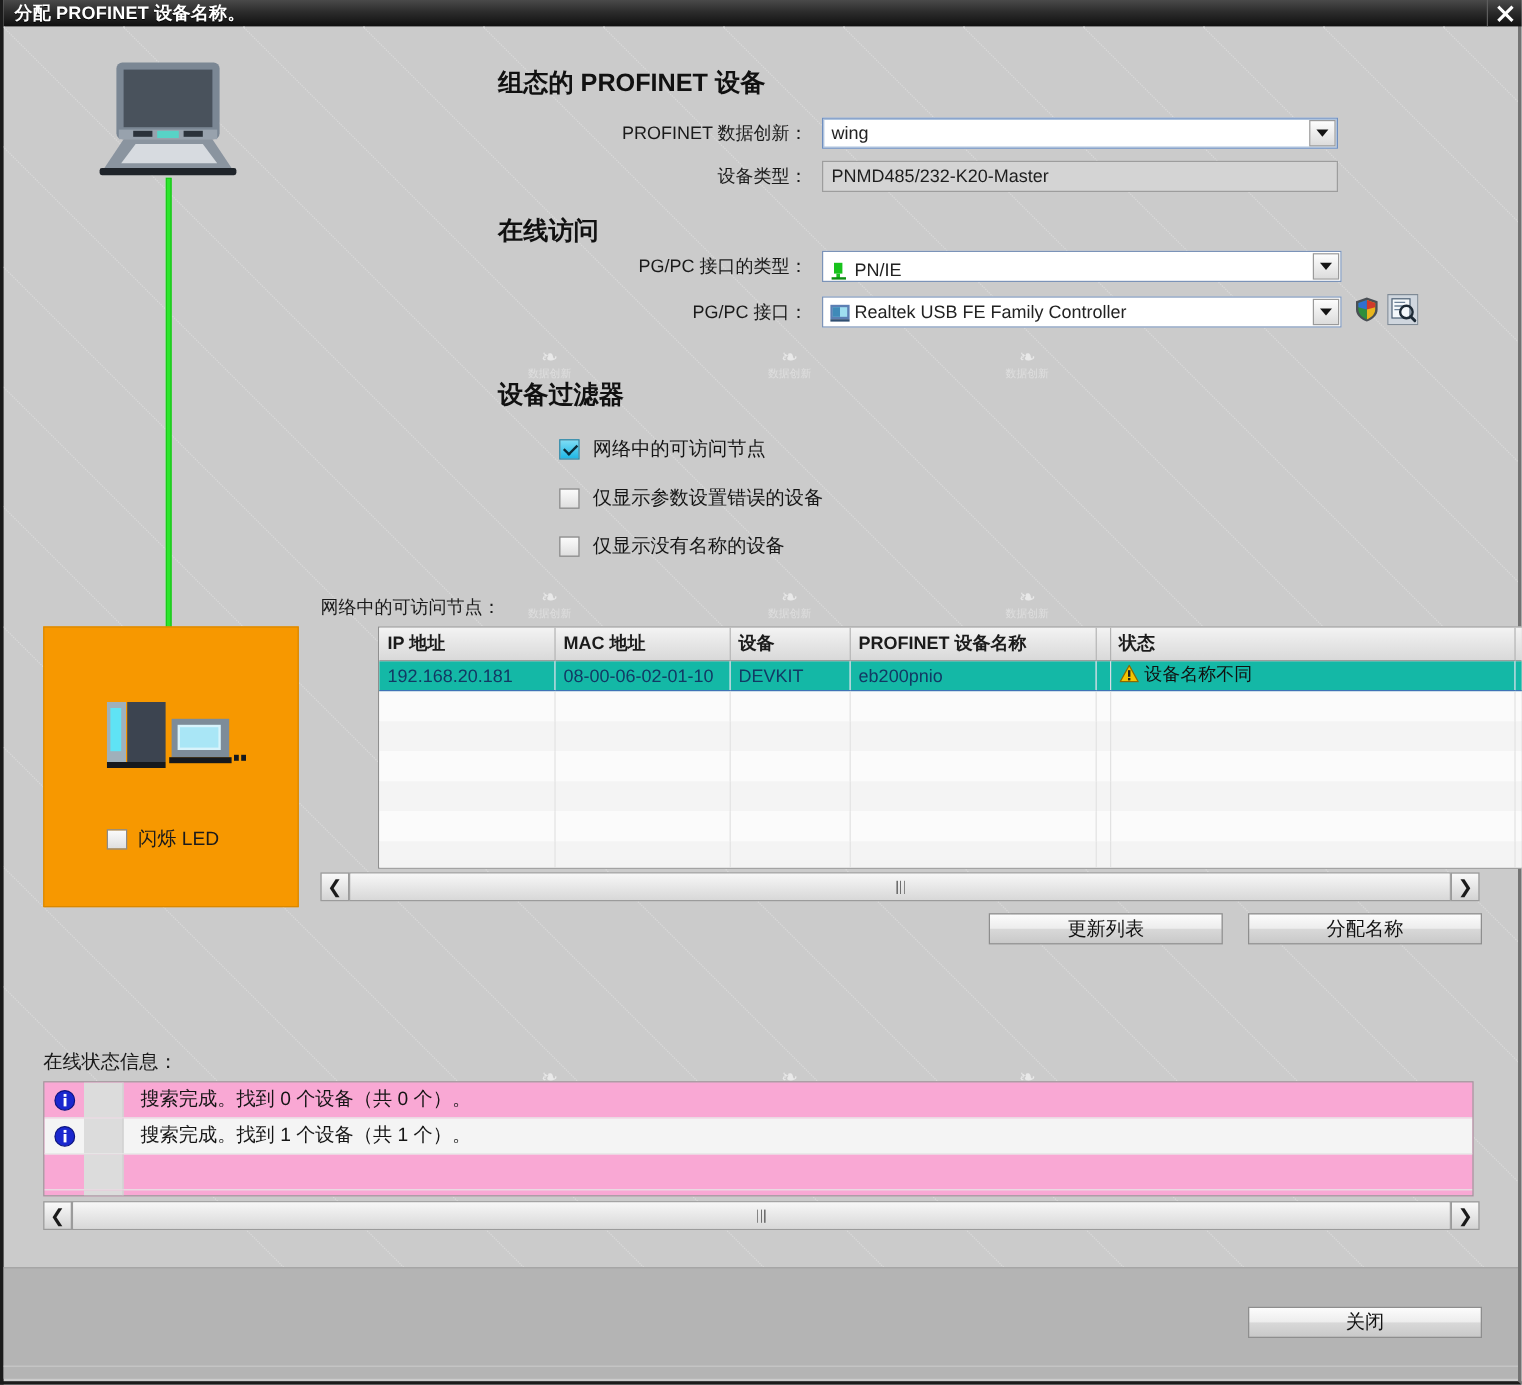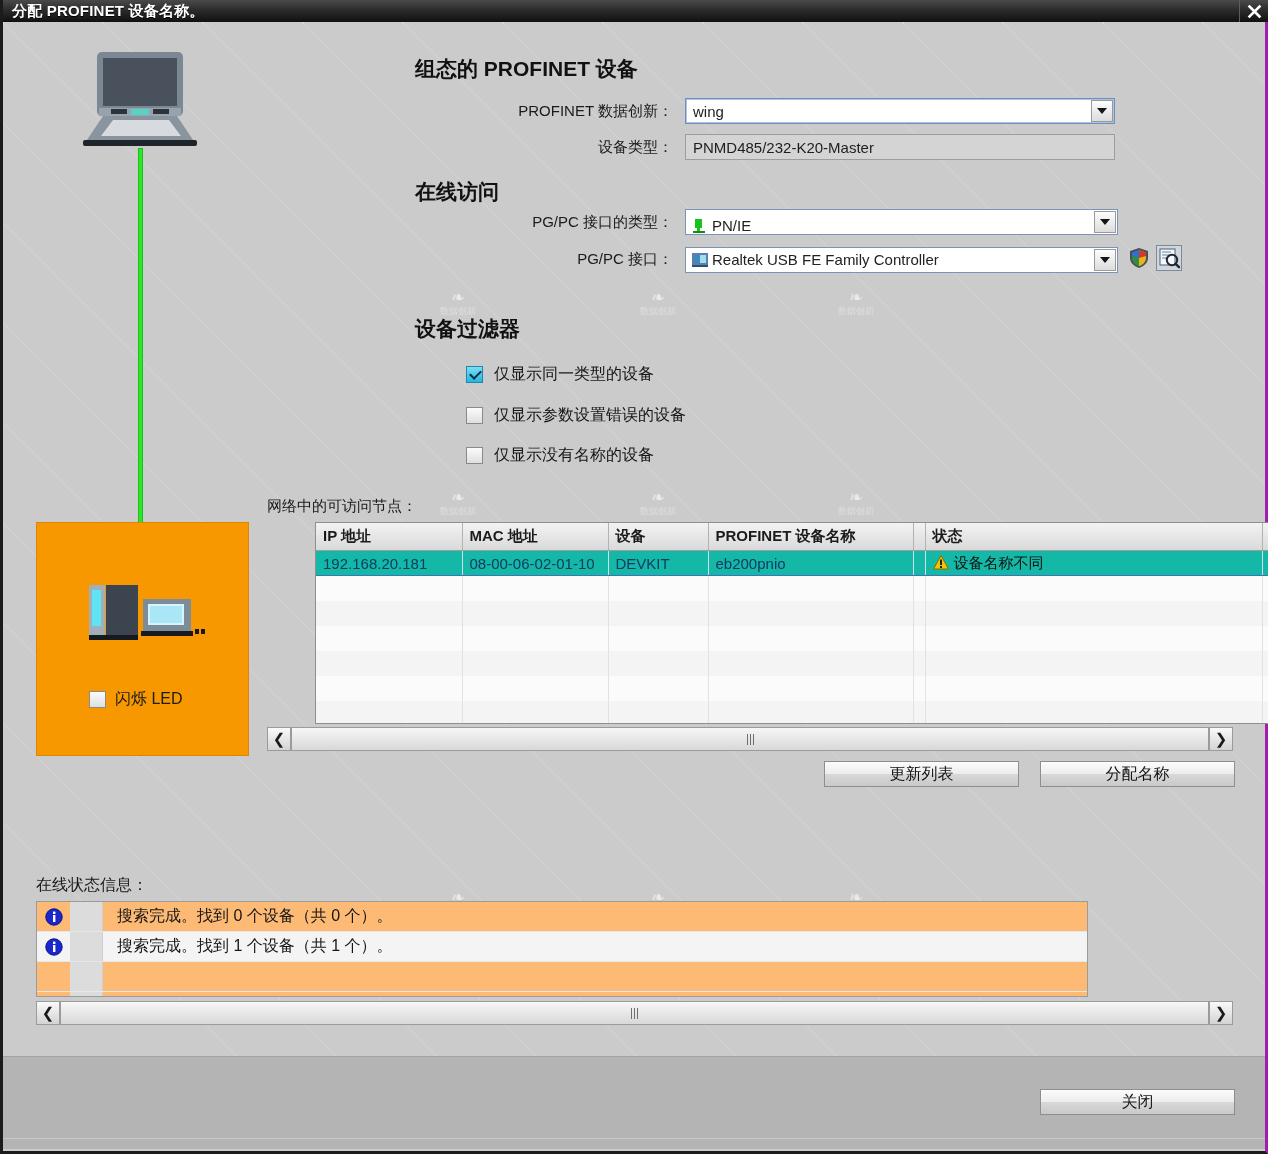--- a/index.html
+++ b/index.html
@@ -4,21 +4,21 @@
 <style>
   html,body{margin:0;padding:0;}
   body{
     width:1268px;height:1154px;overflow:hidden;
     background:#cbcbcb;
     font-family:"Liberation Sans","DejaVu Sans",sans-serif;
     font-size:15px;color:#111;
     -webkit-font-smoothing:none;
   }
   #root{position:relative;width:1268px;height:1154px;
-        background:#cbcbcb;border-left:3px solid #1b1b1b;border-right:3px solid #a21caf;
+        background:#cbcbcb;border-left:3px solid #1b1b1b;border-right:3px solid #737373;
         border-bottom:3px solid #1b1b1b;box-sizing:border-box;}
 
   
   .titlebar{position:absolute;left:0;top:0;width:1268px;height:22px;
     background:linear-gradient(180deg,#4a4a4a 0%,#2c2c2c 45%,#101010 100%);
     color:#fff;display:flex;align-items:center;}
   .titlebar .ttxt{font-size:15px;font-weight:bold;padding-left:9px;letter-spacing:.2px;
     text-shadow:0 1px 0 #000;white-space:nowrap;}
   .titlebar .closebox{position:absolute;right:2px;top:0;width:28px;height:22px;
      display:flex;align-items:center;justify-content:center;
@@ -105,21 +105,21 @@
   .grip{width:7px;height:11px;
      background:repeating-linear-gradient(90deg,#6e6e6e 0 1px,transparent 1px 3px);}
 
   
   .btn{height:26px;border:1px solid #8e8e8e;box-sizing:border-box;
      background:linear-gradient(180deg,#fcfcfc 0%,#ededed 48%,#d8d8d8 52%,#c9c9c9 100%);
      display:flex;align-items:center;justify-content:center;font-size:16px;color:#111;}
 
   
   .statlbl{position:absolute;left:33px;top:875px;font-size:16px;color:#1a1a1a;}
-  .statbox{position:absolute;left:33px;top:901px;width:1052px;height:96px;background:#fdba74;
+  .statbox{position:absolute;left:33px;top:901px;width:1192px;height:96px;background:#f9a8d4;
      border:1px solid #9b9b9b;box-sizing:border-box;overflow:hidden;}
   .statrow{display:flex;align-items:center;height:29px;border-bottom:1px solid #e7e7e7;}
   .statrow .icocol{width:33px;height:100%;display:flex;align-items:center;justify-content:center;}
   .statrow .gapcol{width:32px;height:100%;background:#dcdcdc;border-right:1px solid #cfcfcf;}
   .statrow .msg{padding-left:14px;font-size:16px;color:#151515;white-space:nowrap;}
   .statrow.alt{background:#f4f4f4;}
 
   .bottombar{position:absolute;left:0;top:1056px;width:1262px;height:92px;background:#b4b4b4;
      border-top:1px solid #a2a2a2;}
   .bottombar .sep{position:absolute;left:0;bottom:10px;width:100%;height:1px;background:#c9c9c9;}
@@ -301,21 +301,21 @@
         <path d="M19.6 18.8 L23 22.2" stroke="#1d2a36" stroke-width="2.4" stroke-linecap="round"></path>
       </svg>
     </span>
   </div>
 
   <div class="row h2" style="left:412px;top:315px;">设备过滤器</div>
 
   <div class="row" style="left:463px;top:364px;">
     <div class="cbrow">
       <span class="cbx on"></span>
-      <span class="ctxt">仅显示同一类型的设备</span>
+      <span class="ctxt">网络中的可访问节点</span>
     </div>
   </div>
   <div class="row" style="left:463px;top:405px;">
     <div class="cbrow">
       <span class="cbx"></span>
       <span class="ctxt">仅显示参数设置错误的设备</span>
     </div>
   </div>
   <div class="row" style="left:463px;top:445px;">
     <div class="cbrow">

